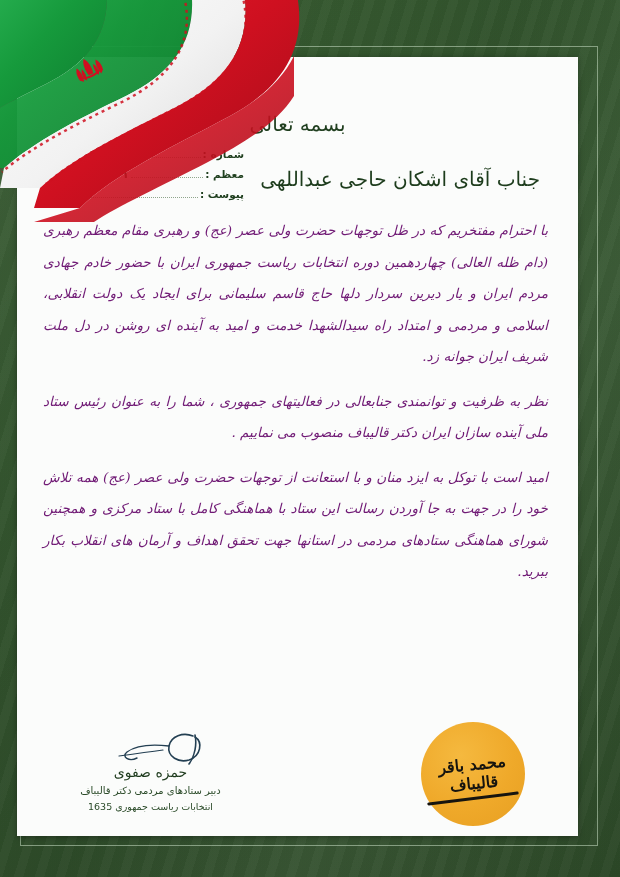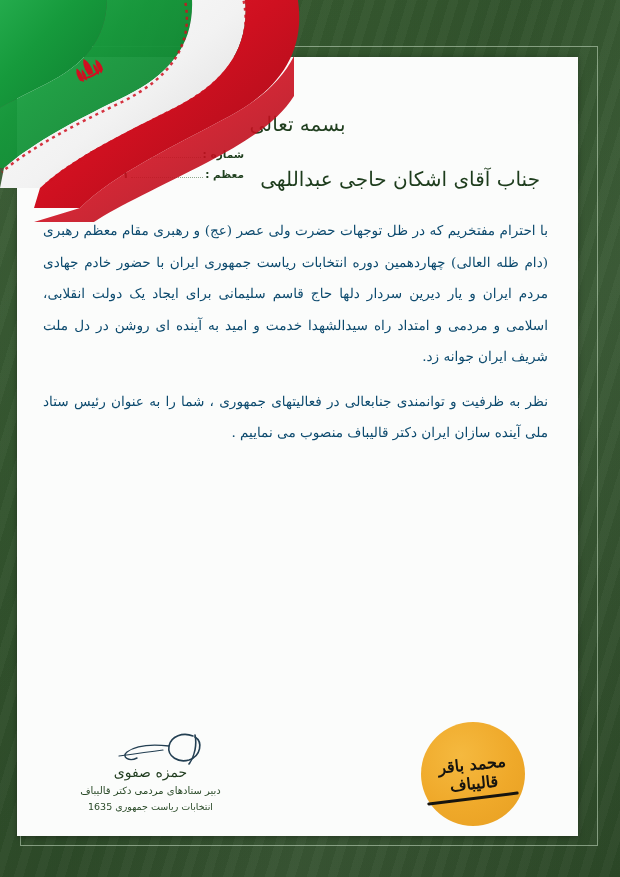--- a/index.html
+++ b/index.html
@@ -145,24 +145,25 @@
     white-space: nowrap;
   }
 
   
   .body-text {
     position: absolute;
     top: 158px;
     right: 30px;
     left: 26px;
     z-index: 5;
-    color: #0c4a6e;
+    color: #701a75;
     font-family: "DejaVu Serif", serif;
     text-align: justify;
     direction: rtl;
+    font-style: italic;
   }
   .para {
     font-size: 13.6px;
     line-height: 2.32;
     margin: 0 0 13px 0;
     text-align: justify;
     text-justify: inter-word;
   }
   .para:last-child { margin-bottom: 0; }
 
@@ -257,27 +258,33 @@
       <div class="field-row">
         <span class="field-label">شماره :</span>
         <span class="field-dots"></span>
         <span class="field-value">۱۴۰۳/۱۳۲/م</span>
       </div>
       <div class="field-row">
         <span class="field-label">معظم :</span>
         <span class="field-dots"></span>
         <span class="field-value">۱۴۰۳/۳/۲۱</span>
       </div>
+      <div class="field-row">
+        <span class="field-label">پیوست :</span>
+        <span class="field-dots"></span>
+        <span class="field-value">ـ</span>
+      </div>
     </div>
 
     <div class="recipient">جناب آقای اشکان حاجی عبداللهی</div>
 
     <div class="body-text">
       <p class="para">با احترام مفتخریم که در ظل توجهات حضرت ولی عصر (عج) و رهبری مقام معظم رهبری (دام ظله العالی) چهاردهمین دوره انتخابات ریاست جمهوری ایران با حضور خادم جهادی مردم ایران و یار دیرین سردار دلها حاج قاسم سلیمانی برای ایجاد یک دولت انقلابی، اسلامی و مردمی و امتداد راه سیدالشهدا خدمت و امید به آینده ای روشن در دل ملت شریف ایران جوانه زد.</p>
       <p class="para">نظر به ظرفیت و توانمندی جنابعالی در فعالیتهای جمهوری ، شما را به عنوان رئیس ستاد ملی آینده سازان ایران دکتر قالیباف منصوب می نماییم .</p>
+      <p class="para">امید است با توکل به ایزد منان و با استعانت از توجهات حضرت ولی عصر (عج) همه تلاش خود را در جهت به جا آوردن رسالت این ستاد با هماهنگی کامل با ستاد مرکزی و همچنین شورای هماهنگی ستادهای مردمی در استانها جهت تحقق اهداف و آرمان های انقلاب بکار ببرید.</p>
     </div>
 
     <div class="signature">
       <div class="sig-mark">
         <svg width="215" height="40" viewBox="0 0 215 40">
           <path d="M150 6 C140 2, 128 6, 126 16 C124 27, 136 33, 146 30 C158 26, 160 12, 152 7" fill="none" stroke="#233f52" stroke-width="1.6" stroke-linecap="round"></path>
           <path d="M152 5 C154 14, 152 26, 146 34" fill="none" stroke="#233f52" stroke-width="1.6" stroke-linecap="round"></path>
           <path d="M126 16 C108 14, 92 16, 84 22 C78 27, 86 32, 94 28" fill="none" stroke="#233f52" stroke-width="1.4" stroke-linecap="round"></path>
           <path d="M120 20 C104 22, 90 24, 76 26" fill="none" stroke="#233f52" stroke-width="1.2" stroke-linecap="round"></path>
         </svg>

